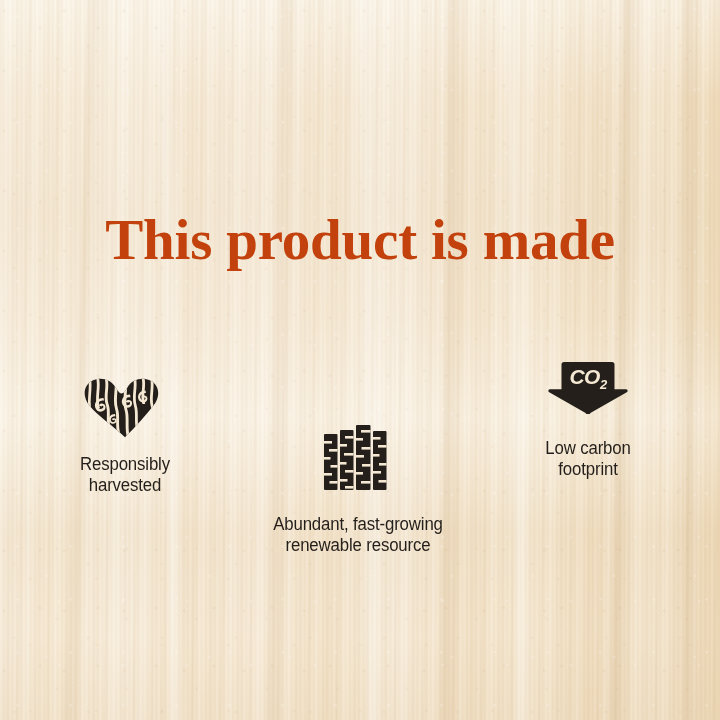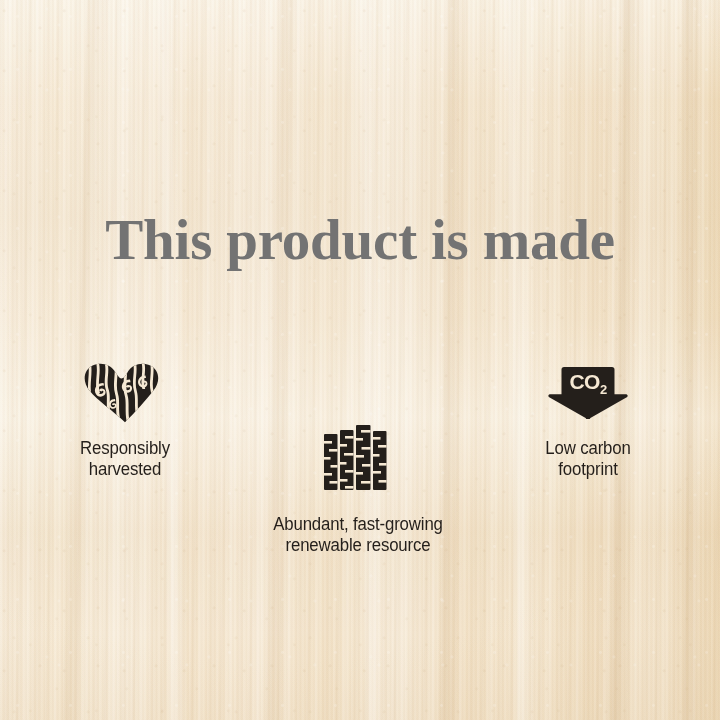--- a/index.html
+++ b/index.html
@@ -136,52 +136,53 @@
   .headline {
     position: absolute;
     left: 0;
     top: 176px;
     width: 720px;
     text-align: center;
     font-family: "Liberation Serif", serif;
     font-size: 57px;
     line-height: 52px;
     letter-spacing: -0.2px;
-    color: #737373;
+    color: #c2410c;
   }
   .headline .hl-line { display: block; white-space: nowrap; }
 
   .features {
     position: absolute;
     left: 0;
     top: 352px;
     width: 720px;
     height: 230px;
   }
   .feature {
     position: absolute;
     text-align: center;
   }
   .feature .icon-wrap {
     display: flex;
-    align-items: center;
+    align-items: flex-start;
     justify-content: center;
+    font-style: italic;
   }
   .feature .caption {
     font-family: "Liberation Sans", sans-serif;
     font-size: 17.5px;
     line-height: 21px;
     color: #241f1b;
     letter-spacing: -0.15px;
     transform: scaleX(0.96);
   }
   .caption .cap-line { display: block; white-space: nowrap; }
 
   
-  #feat-harvested { left: 25px;  top: 10px;  width: 200px; }
+  #feat-harvested { left: 25px;  top: 26px;  width: 200px; }
   #feat-harvested .icon-wrap { height: 62px; }
   #feat-harvested .caption { margin-top: 14px; }
 
   #feat-renewable { left: 258px; top: 72px;  width: 200px; }
   #feat-renewable .icon-wrap { height: 68px; }
   #feat-renewable .caption { margin-top: 22px; }
 
   #feat-lowcarbon { left: 488px; top: 10px;  width: 200px; }
   #feat-lowcarbon .icon-wrap { height: 62px; }
   #feat-lowcarbon .caption { margin-top: 14px; }

